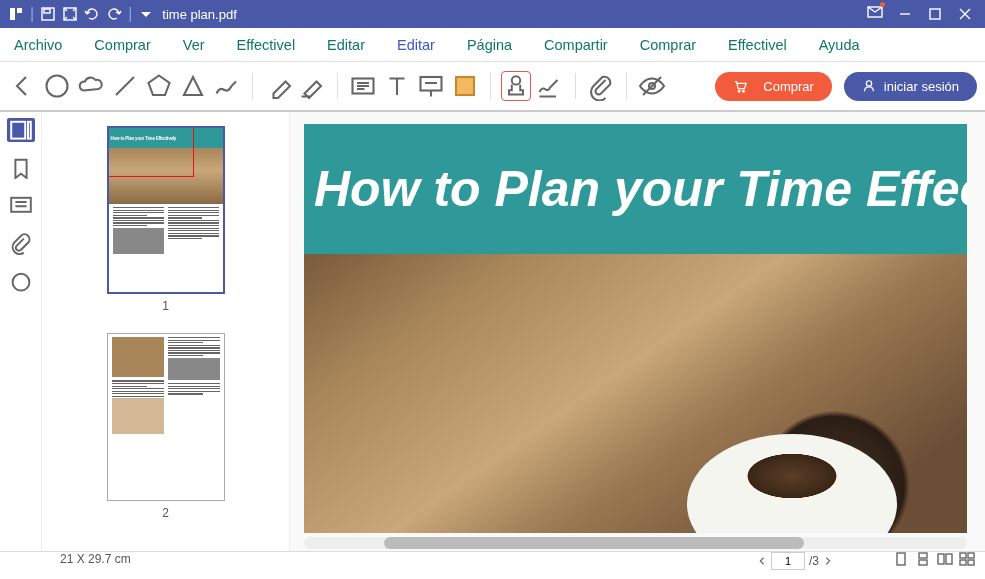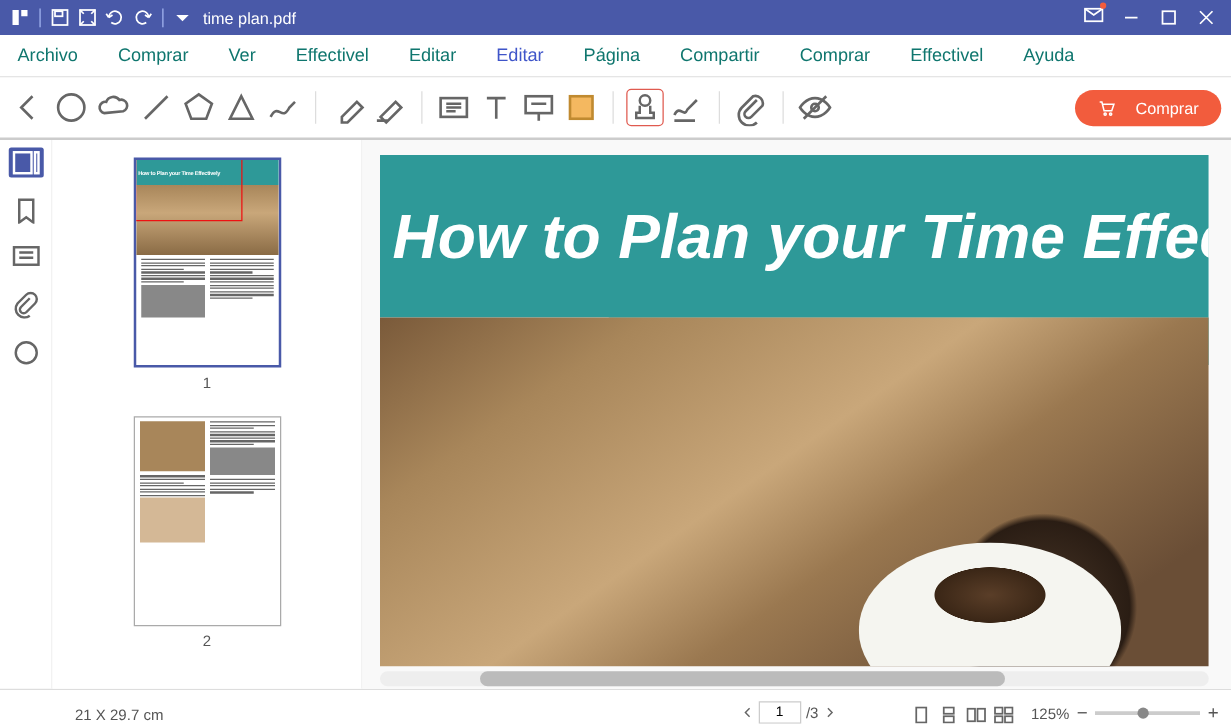--- a/index.html
+++ b/index.html
@@ -41,21 +41,21 @@
 .thumb .red-box { position: absolute; border: 1.2px solid #e11; }
 .main-view { flex: 1; background: #f9f9f9; position: relative; overflow: hidden; display: flex; flex-direction: column; }
 .main-canvas { flex: 1; background: #fff; margin: 12px 18px 4px 14px; position: relative; overflow: hidden; }
 .doc-banner { background: #2e9998; height: 130px; display: flex; align-items: center; padding-left: 10px; }
 .doc-banner-text { color: #fff; font-weight: 900; font-size: 50px; font-style: italic; letter-spacing: 0px; font-family: Arial, sans-serif; white-space: nowrap; }
 .doc-photo { height: 290px; background: radial-gradient(circle at 80% 80%, #fff 0%, #fff 5%, #3a2a1e 6%, #2a1d14 12%, transparent 13%), linear-gradient(145deg, #7a5a3a 0%, #a8865a 20%, #c9a77a 45%, #9a7850 60%, #6a4e36 85%); position: relative; }
 .doc-photo::after { content: ''; position: absolute; right: 70px; bottom: -30px; width: 210px; height: 140px; background: radial-gradient(ellipse 80px 40px at center 30%, #5a3e28 0%, #3a2616 55%, transparent 56%), #f5f5f0; border-radius: 50%; }
 .doc-subbanner { position: absolute; top: 130px; right: 0; width: 480px; height: 38px; background: #2e9998; }
 .main-scroll-h { height: 12px; margin: 0 18px 2px 14px; background: #eee; border-radius: 6px; position: relative; }
 .main-scroll-h .thumb-h { position: absolute; left: 80px; width: 420px; height: 100%; background: #bbb; border-radius: 6px; }
-.bottom-bar { height: 28px; background: #fff; border-top: 1px solid #ddd; display: flex; align-items: flex-end; font-size: 12px; color: #555; padding: 0 10px; }
+.bottom-bar { height: 28px; background: #fff; border-top: 1px solid #ddd; display: flex; align-items: flex-start; font-size: 12px; color: #555; padding: 0 10px; }
 .bottom-bar .dims { width: 280px; padding-left: 50px; }
 .bottom-bar .blank1 { flex: 1; }
 .bottom-bar .pager { display: flex; align-items: center; gap: 4px; }
 .bottom-bar .page-input { width: 34px; height: 18px; border: 1px solid #ccc; text-align: center; font-size: 11px; }
 .bottom-bar .view-icons { display: flex; align-items: center; gap: 6px; margin-left: 60px; }
 .bottom-bar .view-icons svg { width: 16px; height: 14px; }
 .bottom-bar .zoom { display: flex; align-items: center; gap: 6px; margin-left: 14px; }
 .bottom-bar .zoom-track { width: 84px; height: 3px; background: #ccc; position: relative; }
 .bottom-bar .zoom-track .dot { position: absolute; left: 34px; top: -3px; width: 9px; height: 9px; border-radius: 50%; background: #888; }
 svg { stroke: #666; stroke-width: 1.4; fill: none; }
@@ -222,20 +222,27 @@
     </div>
   <div class="spacer"></div>
   <div class="btn-buy">
     <svg viewBox="0 0 16 16" style="stroke:#fff;width:14px;height:14px">
         <path d="M2 3h2l2 8h7l2-6H5"></path>
         <circle cx="7" cy="14" r="1"></circle>
         <circle cx="12" cy="14" r="1"></circle>
       </svg>
     <span>Comprar</span>
   </div>
+  <div class="btn-login">
+    <svg viewBox="0 0 16 16" style="stroke:#fff;width:14px;height:14px">
+        <circle cx="8" cy="5" r="3"></circle>
+        <path d="M3 14c0-3 2-5 5-5s5 2 5 5"></path>
+      </svg>
+    <span>iniciar sesión</span>
+  </div>
 </div>
 
 <div class="body-area">
   <div class="left-rail">
     <div class="rail-btn active">
         <svg viewBox="0 0 20 16" style="stroke:#fff">
           <rect x="3" y="2" width="10" height="12"></rect>
           <rect x="15" y="2" width="2" height="12"></rect>
         </svg>
       </div>
@@ -373,21 +380,13 @@
         <rect x="1" y="2" width="6" height="10"></rect>
         <rect x="9" y="2" width="6" height="10"></rect>
       </svg>
     <svg viewBox="0 0 16 14">
         <rect x="1" y="1" width="6" height="5"></rect>
         <rect x="9" y="1" width="6" height="5"></rect>
         <rect x="1" y="8" width="6" height="5"></rect>
         <rect x="9" y="8" width="6" height="5"></rect>
       </svg>
   </div>
-  <div class="zoom">
-    <span>125%</span>
-    <span style="font-size:15px;cursor:pointer">−</span>
-    <div class="zoom-track">
-        <div class="dot"></div>
-      </div>
-    <span style="font-size:15px;cursor:pointer">+</span>
-  </div>
 </div>
 
 </body></html>

